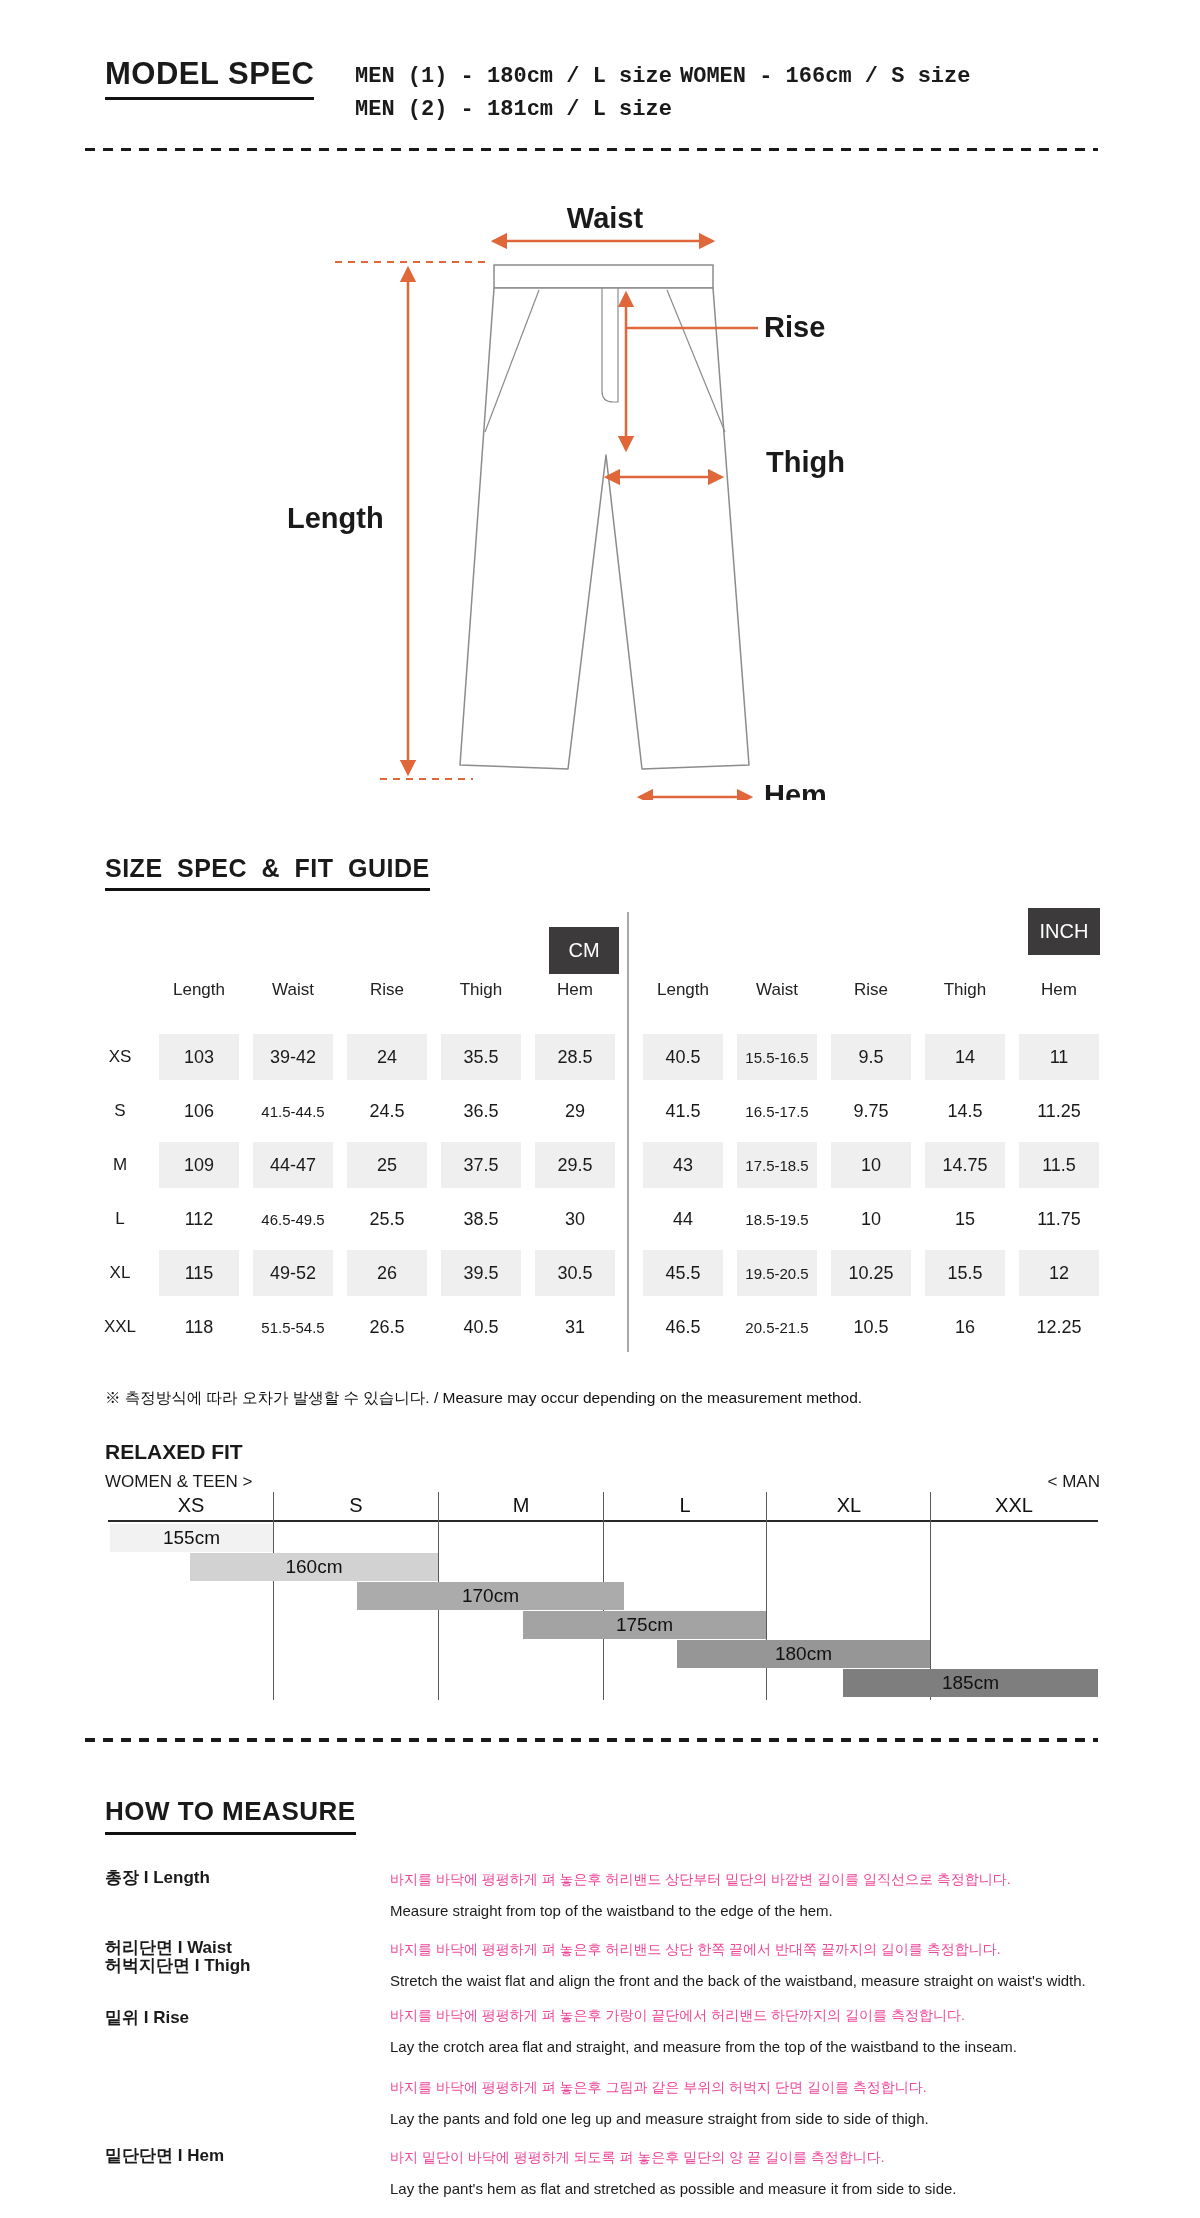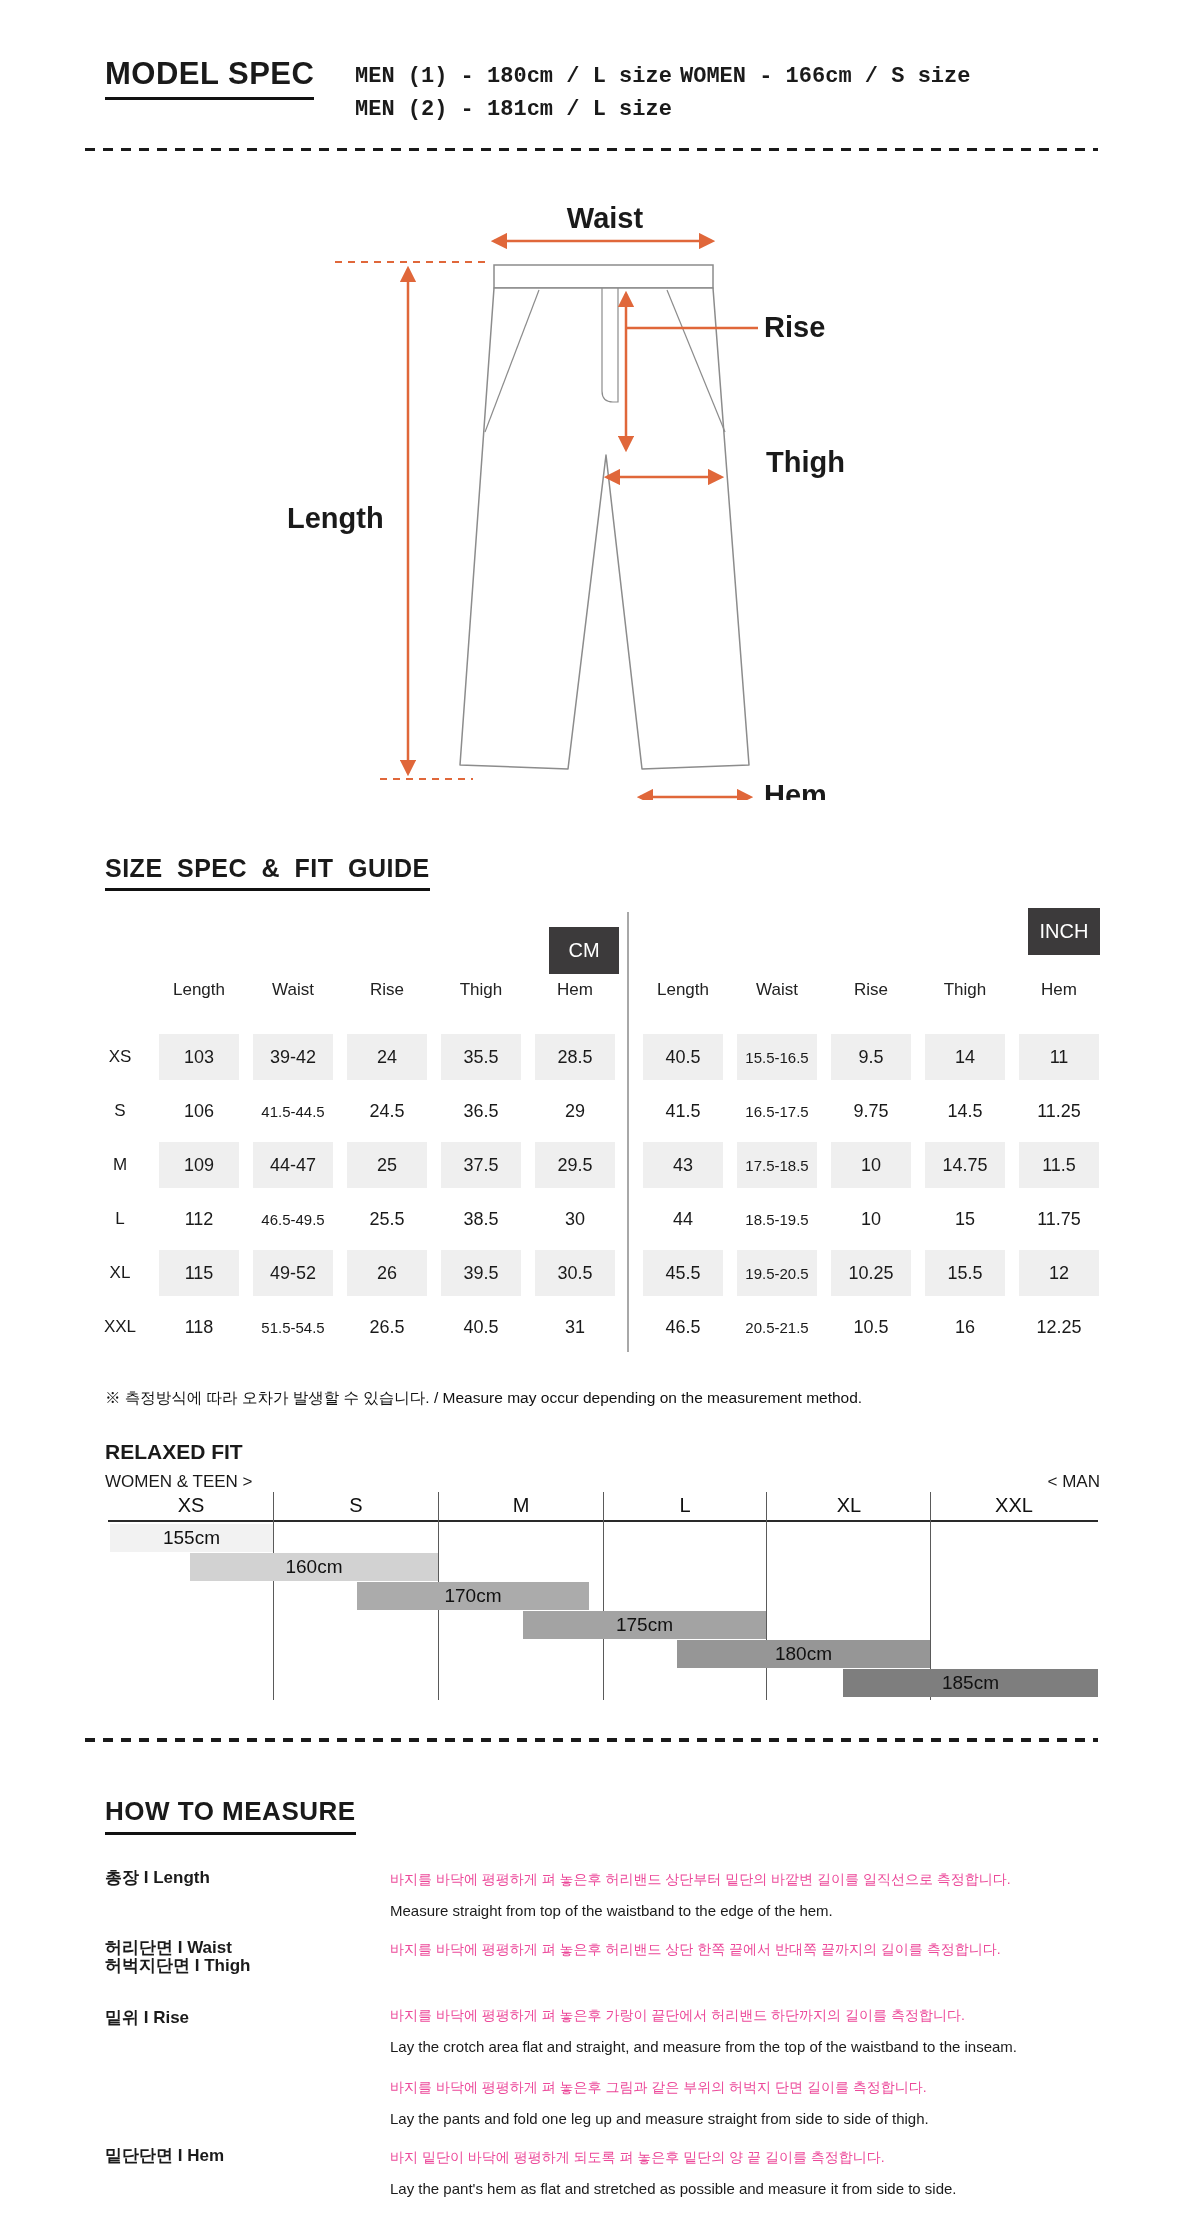--- a/index.html
+++ b/index.html
@@ -242,21 +242,21 @@
     <div class="fit-div" style="left:603px;"></div>
     <div class="fit-div" style="left:766px;"></div>
     <div class="fit-div" style="left:930px;"></div>
 
     <div class="fit-bar" style="left:110px; top:1524px; width:163px; background:#f2f2f2;">
       <span>155cm</span>
     </div>
     <div class="fit-bar" style="left:190px; top:1553px; width:248px; background:#d2d2d2;">
       <span>160cm</span>
     </div>
-    <div class="fit-bar" style="left:357px; top:1582px; width:232px; background:#ababab;">
+    <div class="fit-bar" style="left:357px; top:1582px; width:267px; background:#ababab;">
       <span>170cm</span>
     </div>
     <div class="fit-bar" style="left:523px; top:1611px; width:243px; background:#a3a3a3;">
       <span>175cm</span>
     </div>
     <div class="fit-bar" style="left:677px; top:1640px; width:253px; background:#969696;">
       <span>180cm</span>
     </div>
     <div class="fit-bar" style="left:843px; top:1669px; width:255px; background:#7e7e7e;">
       <span>185cm</span>
@@ -271,20 +271,21 @@
 
   <div class="mi-label" style="top:1866px;">총장 I Length</div>
   <div class="mi-desc" style="top:1864px;">
     <div class="mi-ko">바지를 바닥에 평평하게 펴 놓은후 허리밴드 상단부터 밑단의 바깥변 길이를 일직선으로 측정합니다.</div>
     <div class="mi-en">Measure straight from top of the waistband to the edge of the hem.</div>
   </div>
 
   <div class="mi-label" style="top:1936px;">허리단면 I Waist</div>
   <div class="mi-desc" style="top:1934px;">
     <div class="mi-ko">바지를 바닥에 평평하게 펴 놓은후 허리밴드 상단 한쪽 끝에서 반대쪽 끝까지의 길이를 측정합니다.</div>
+    <div class="mi-en">Stretch the waist flat and align the front and the back of the waistband, measure straight on waist's width.</div>
   </div>
 
   <div class="mi-label" style="top:2006px;">밑위 I Rise</div>
   <div class="mi-desc" style="top:2000px;">
     <div class="mi-ko">바지를 바닥에 평평하게 펴 놓은후 가랑이 끝단에서 허리밴드 하단까지의 길이를 측정합니다.</div>
     <div class="mi-en">Lay the crotch area flat and straight, and measure from the top of the waistband to the inseam.</div>
   </div>
 
   <div class="mi-label" style="top:1954px;">허벅지단면 I Thigh</div>
   <div class="mi-desc" style="top:2072px;">

